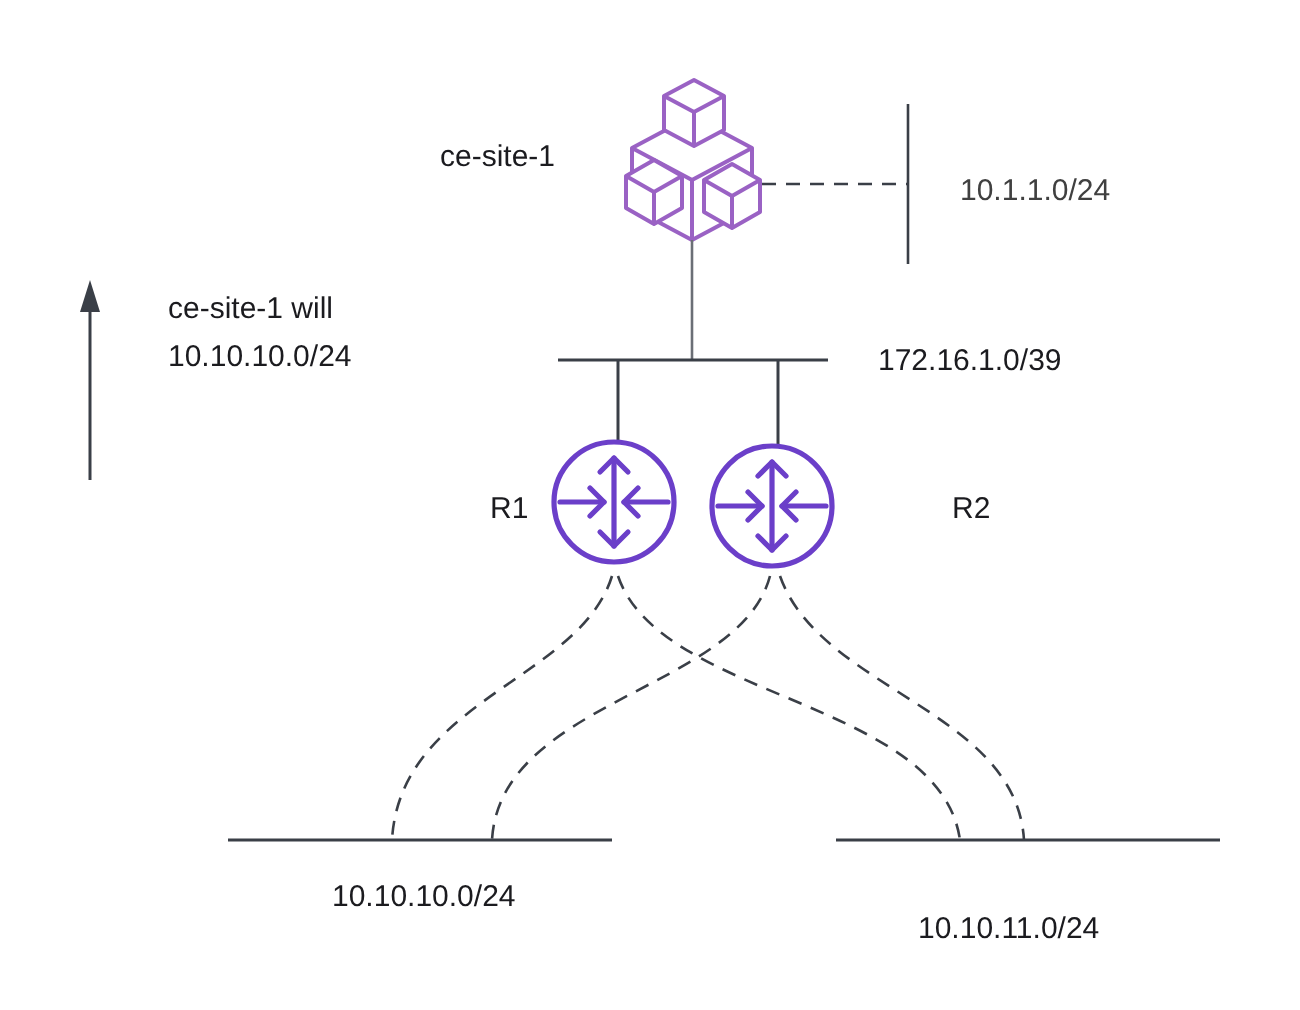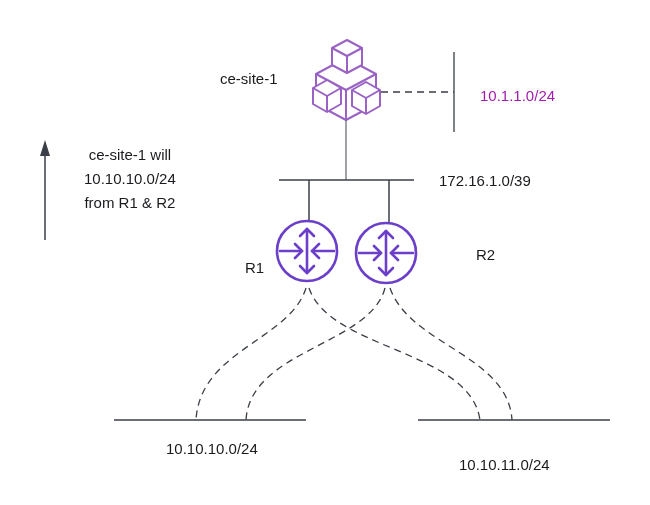--- a/index.html
+++ b/index.html
@@ -1,21 +1,21 @@
 <!DOCTYPE html>
 <html><head>
   <meta charset="utf-8">
   <style>
     html, body { margin: 0; padding: 0; background: #ffffff; }
     body { width: 650px; height: 505px; position: relative; overflow: hidden;
            font-family: "Liberation Sans", "DejaVu Sans", sans-serif; }
     svg.diagram { position: absolute; left: 0; top: 0; }
     .lbl { position: absolute; font-size: 15px; color: #1b1b1f; white-space: nowrap; line-height: 1; }
     .note { position: absolute; left: 84px; top: 143px; font-size: 15px; color: #1b1b1f; line-height: 24px; }
-    .note div { white-space: nowrap; text-align: center; }
+    .note div { white-space: nowrap; }
   </style>
 </head>
 <body>
 
 <svg class="diagram" width="650" height="505" viewBox="0 0 650 505">
 
   <g fill="none" stroke="#9a62c4" stroke-width="2" stroke-linejoin="round">
 
     <polygon points="346,58 376,74 376,104 346,120 316,104 316,74"></polygon>
     <line x1="316" y1="74" x2="346" y2="90"></line>
@@ -78,24 +78,23 @@
   <line x1="114" y1="420" x2="306" y2="420" stroke="#3a3f47" stroke-width="1.5"></line>
   <line x1="418" y1="420" x2="610" y2="420" stroke="#3a3f47" stroke-width="1.5"></line>
 
   <g>
     <line x1="45" y1="152" x2="45" y2="240" stroke="#3a3f47" stroke-width="1.5"></line>
     <polygon points="45,140 50,156 40,156" fill="#3a3f47"></polygon>
   </g>
 </svg>
 
 <div class="lbl" style="left:220px; top:71px;">ce-site-1</div>
-<div class="lbl" style="left:480px; top:88px; color:#a21caf;">10.1.1.0/24</div>
+<div class="lbl" style="left:480px; top:88px; color:#404040;">10.1.1.0/24</div>
 <div class="lbl" style="left:439px; top:173px;">172.16.1.0/39</div>
-<div class="lbl" style="left:245px; top:260px;">R1</div>
+<div class="lbl" style="left:245px; top:247px;">R1</div>
 <div class="lbl" style="left:448px; top:247px;margin-left:28px;">R2</div>
 <div class="lbl" style="left:166px; top:441px;">10.10.10.0/24</div>
 <div class="lbl" style="left:459px; top:441px;margin-top:16px;">10.10.11.0/24</div>
 
 <div class="note">
   <div>ce-site-1 will</div>
   <div>10.10.10.0/24</div>
-  <div>from R1 &amp; R2</div>
 </div>
 
 </body></html>

